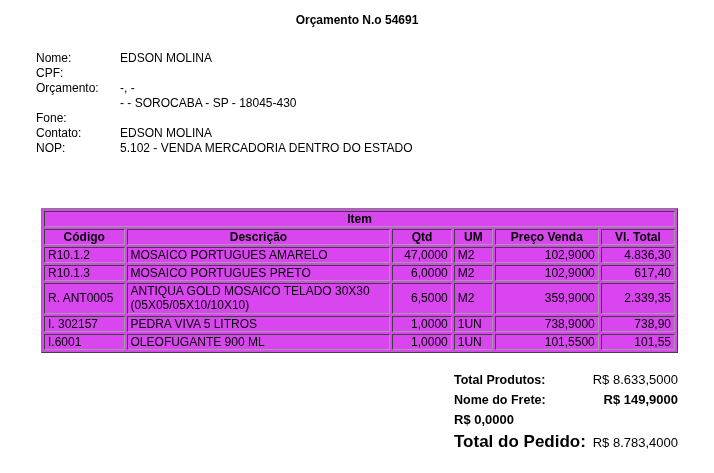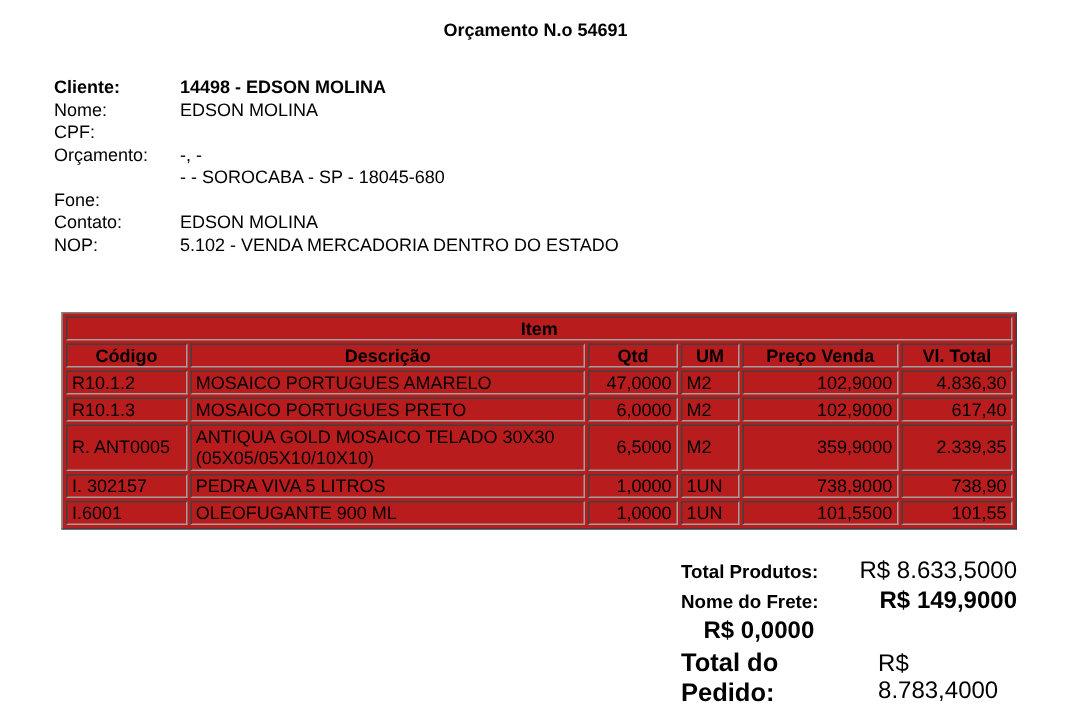--- a/index.html
+++ b/index.html
@@ -14,70 +14,66 @@
     .info { position: absolute; left: 36px; top: 51px; }
     .info-row { display: flex; height: 15px; line-height: 15px; font-size: 12px; }
     .info-row .lbl { width: 84px; }
     .info-row .val { }
     .info-row.bold .lbl, .info-row.bold .val { font-weight: bold; }
 
     table.items {
       position: absolute; left: 41px; top: 208px; width: 637px;
       border-collapse: separate; border-spacing: 2px;
       border: 1px solid #808080; border-right-color: #404040; border-bottom-color: #404040;
-      font-size: 12px; background: #b91c1c;
+      font-size: 12px; background: #d946ef;
     }
     table.items td, table.items th {
       border: 1px solid #404040; border-right-color: #a0a0a0; border-bottom-color: #a0a0a0;
       padding: 0 3px; height: 14px; line-height: 13px; white-space: nowrap;
     }
     table.items th { font-weight: bold; text-align: center; }
     table.items td.wrap { white-space: normal; line-height: 14px; padding-top: 0; padding-bottom: 1px; }
     .r { text-align: right; }
     .l { text-align: left; }
 
     .totals { position: absolute; left: 454px; top: 372px; width: 224px; }
     .tot-row { display: flex; justify-content: space-between; align-items: baseline; }
     .tot-row .k { font-weight: bold; font-size: 12.5px; }
-    .tot-row .v { font-size: 16px; text-align: left; margin-left: 15px; }
+    .tot-row .v { font-size: 13px; text-align: center; }
     .tot-row.t1 { height: 20px; }
     .tot-row.t2 { height: 20px; }
     .tot-row.t3 { height: 20px; }
     .tot-row.t3 .k { font-weight: normal; }
     .tot-row.t3 .v { font-weight: bold; }
     .tot-row.t4 .k { font-size: 17px; font-weight: bold; }
     .tot-row.t4 .v { font-weight: normal; }
     .tot-row.t1 .v, .tot-row.t2 .v { font-weight: normal; }
     .tot-row.t2 .v { font-weight: bold; }
   </style>
 </head>
 <body>
 
 <div class="title">Orçamento N.o 54691</div>
 
 <div class="info">
-  <div class="info-row bold">
-    <span class="lbl">Cliente:</span>
-    <span class="val">14498 - EDSON MOLINA</span>
-  </div>
   <div class="info-row">
     <span class="lbl">Nome:</span>
     <span class="val">EDSON MOLINA</span>
   </div>
   <div class="info-row">
     <span class="lbl">CPF:</span>
     <span class="val"></span>
   </div>
   <div class="info-row">
     <span class="lbl">Orçamento:</span>
     <span class="val">-, -</span>
   </div>
   <div class="info-row">
     <span class="lbl"></span>
-    <span class="val">- - SOROCABA - SP - 18045-680</span>
+    <span class="val">- - SOROCABA - SP - 18045-430</span>
   </div>
   <div class="info-row">
     <span class="lbl">Fone:</span>
   </div>
   <div class="info-row">
     <span class="lbl">Contato:</span>
     <span class="val">EDSON MOLINA</span>
   </div>
   <div class="info-row">
     <span class="lbl">NOP:</span>

